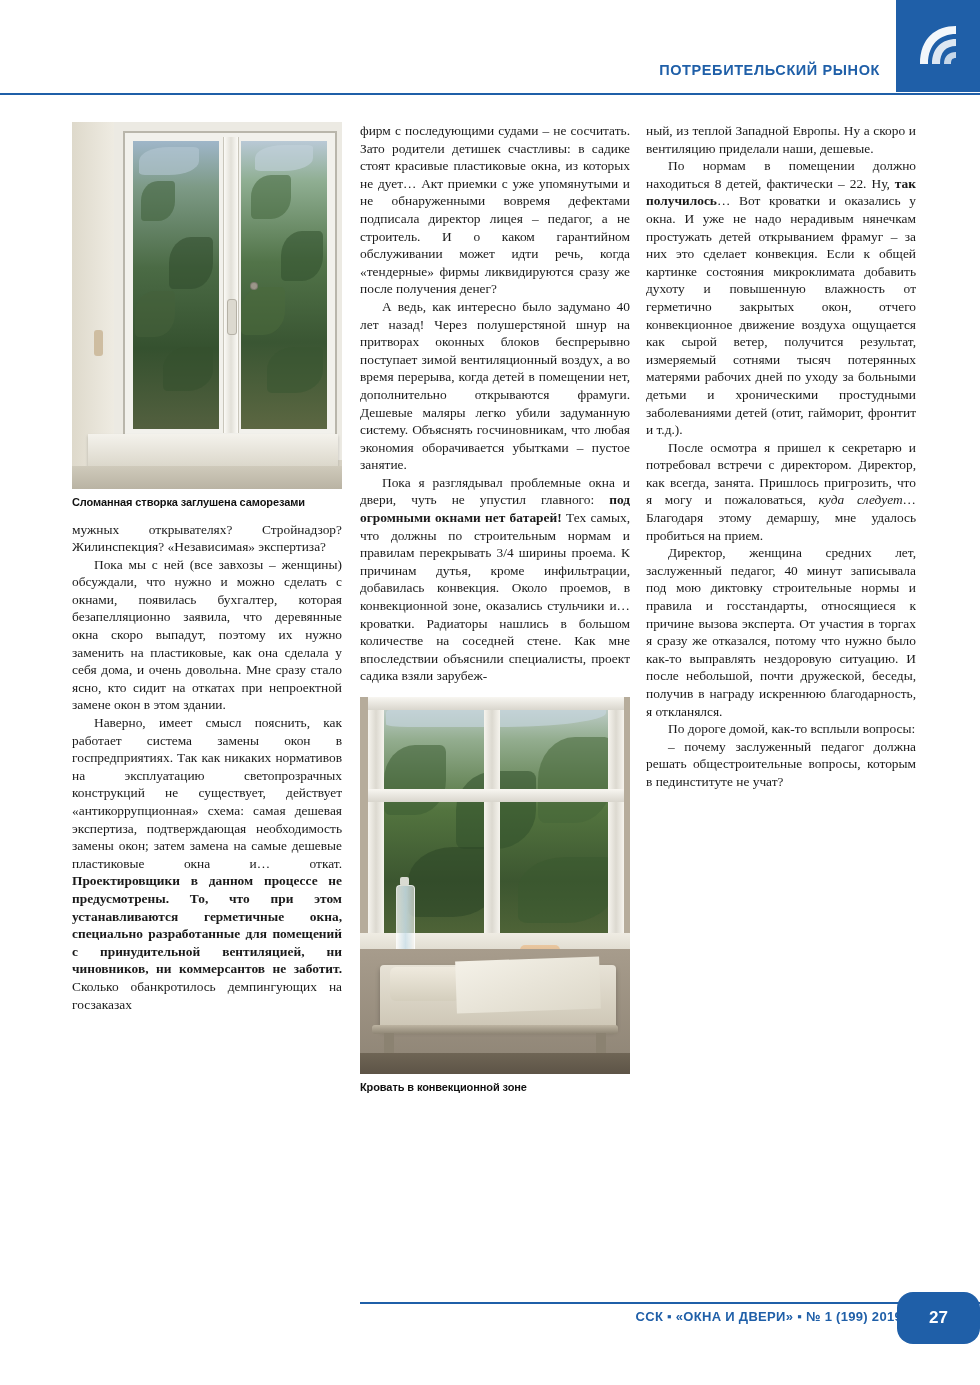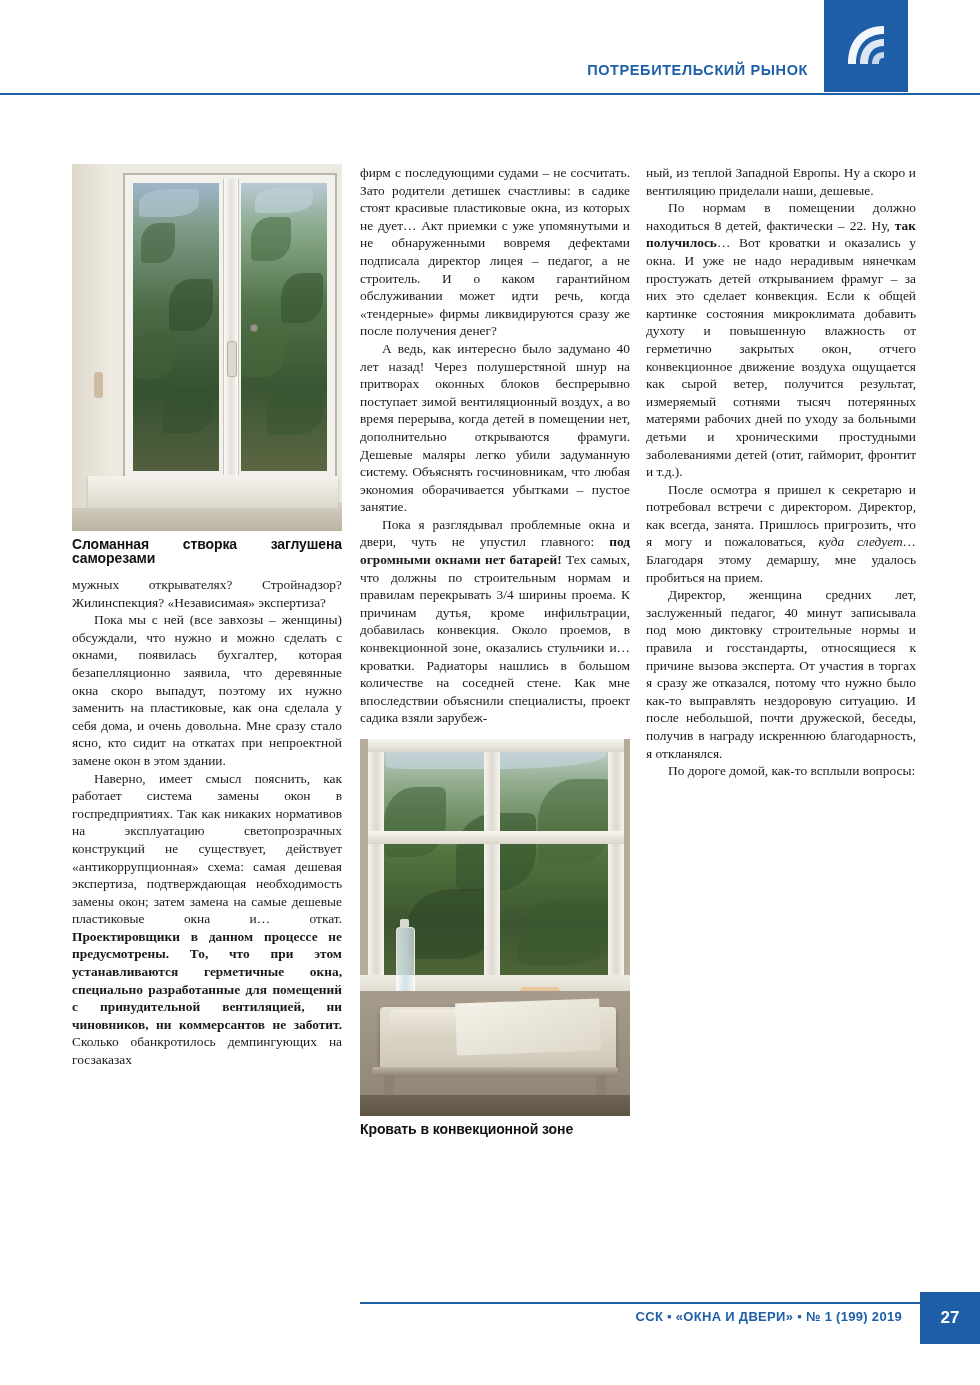--- a/index.html
+++ b/index.html
@@ -13,21 +13,21 @@
     font-family: "Liberation Serif", serif;
     color: #1a1a1a;
     position: relative;
     overflow: hidden;
   }
 
   
   .header {
     position: absolute;
     top: 0; left: 0;
-    width: 908px;
+    width: 980px;
     height: 100px;
   }
   .header-rule {
     position: absolute;
     left: 0;
     top: 93px;
     width: 980px;
     height: 2px;
     background: #1f5fa8;
   }
@@ -59,21 +59,20 @@
   
   .col {
     position: absolute;
     top: 122px;
     width: 270px;
     font-size: 13.4px;
     line-height: 17.6px;
     text-align: justify;
     text-justify: inter-word;
     hyphens: auto;
-    margin-top: 42px;
   }
   #col1 { left: 72px; }
   #col2 { left: 360px; }
   #col3 { left: 646px; }
 
   .col p {
     margin: 0;
     text-indent: 22px;
   }
   .col p.noindent { text-indent: 0; }
@@ -85,21 +84,21 @@
     width: 270px;
     overflow: hidden;
     background: #7d8b74;
   }
   .photo-1 { height: 367px; margin-bottom: 7px; }
   .photo-2 { height: 377px; margin-top: 12px; margin-bottom: 7px; }
 
   .caption {
     font-family: "Liberation Sans", sans-serif;
     font-weight: bold;
-    font-size: 14px;
+    font-size: 11px;
     line-height: 13.5px;
     color: #111;
     margin-bottom: 11px;
     text-indent: 0;
     letter-spacing: -0.1px;
   }
 
   .bold { font-weight: bold; }
   .ital { font-style: italic; }
 
@@ -120,30 +119,31 @@
     font-weight: bold;
     font-size: 13px;
     letter-spacing: 0.3px;
     color: #1f5fa8;
     text-transform: uppercase;
   }
   .footer-page {
     position: absolute;
     right: 0;
     top: 1292px;
-    width: 60px;
+    width: 83px;
     height: 52px;
     background: #1f5fa8;
     color: #fff;
     font-family: "Liberation Sans", sans-serif;
     font-weight: bold;
     font-size: 17px;
     display: flex;
     align-items: center;
     justify-content: center;
+    border-radius: 16px;
   }
 
   
   .p1-wall {
     position: absolute; inset: 0;
     background: linear-gradient(180deg,#e7e5dc 0%, #dedbd0 55%, #cfc9bb 100%);
   }
   .p1-frame-outer {
     position: absolute;
     left: 42px; top: 0px; width: 214px; height: 320px;
@@ -363,17 +363,18 @@
 
   <div class="caption">Кровать в конвекционной зоне</div>
 </div>
 
 <div class="col" id="col3">
   <p class="noindent">ный, из теплой Западной Европы. Ну а скоро и вентиляцию приделали наши, дешевые.</p>
   <p><span>По нормам в помещении должно находиться 8 детей, фактически – 22. Ну, </span><span class="bold">так получилось</span><span>… Вот кроватки и оказались у окна. И уже не надо нерадивым нянечкам простужать детей открыванием фрамуг – за них это сделает конвекция. Если к общей картинке состояния микроклимата добавить духоту и повышенную влажность от герметично закрытых окон, отчего конвекционное движение воздуха ощущается как сырой ветер, получится результат, измеряемый сотнями тысяч потерянных матерями рабочих дней по уходу за больными детьми и хроническими простудными заболеваниями детей (отит, гайморит, фронтит и т.д.).</span></p>
   <p><span>После осмотра я пришел к секретарю и потребовал встречи с директором. Директор, как всегда, занята. Пришлось пригрозить, что я могу и пожаловаться, </span><span class="ital">куда следует</span><span>… Благодаря этому демаршу, мне удалось пробиться на прием.</span></p>
   <p>Директор, женщина средних лет, заслуженный педагог, 40 минут записывала под мою диктовку строительные нормы и правила и госстандарты, относящиеся к причине вызова эксперта. От участия в торгах я сразу же отказался, потому что нужно было как-то выправлять нездоровую ситуацию. И после небольшой, почти дружеской, беседы, получив в награду искреннюю благодарность, я откланялся.</p>
   <p>По дороге домой, как-то всплыли вопросы:</p>
+  <p class="dash">– почему заслуженный педагог должна решать общестроительные вопросы, которым в пединституте не учат?</p>
 </div>
 
 <div class="footer-rule"></div>
 <div class="footer-text">ССК ▪ «ОКНА И ДВЕРИ» ▪ № 1 (199) 2019</div>
 <div class="footer-page">27</div>
 
 </body></html>

